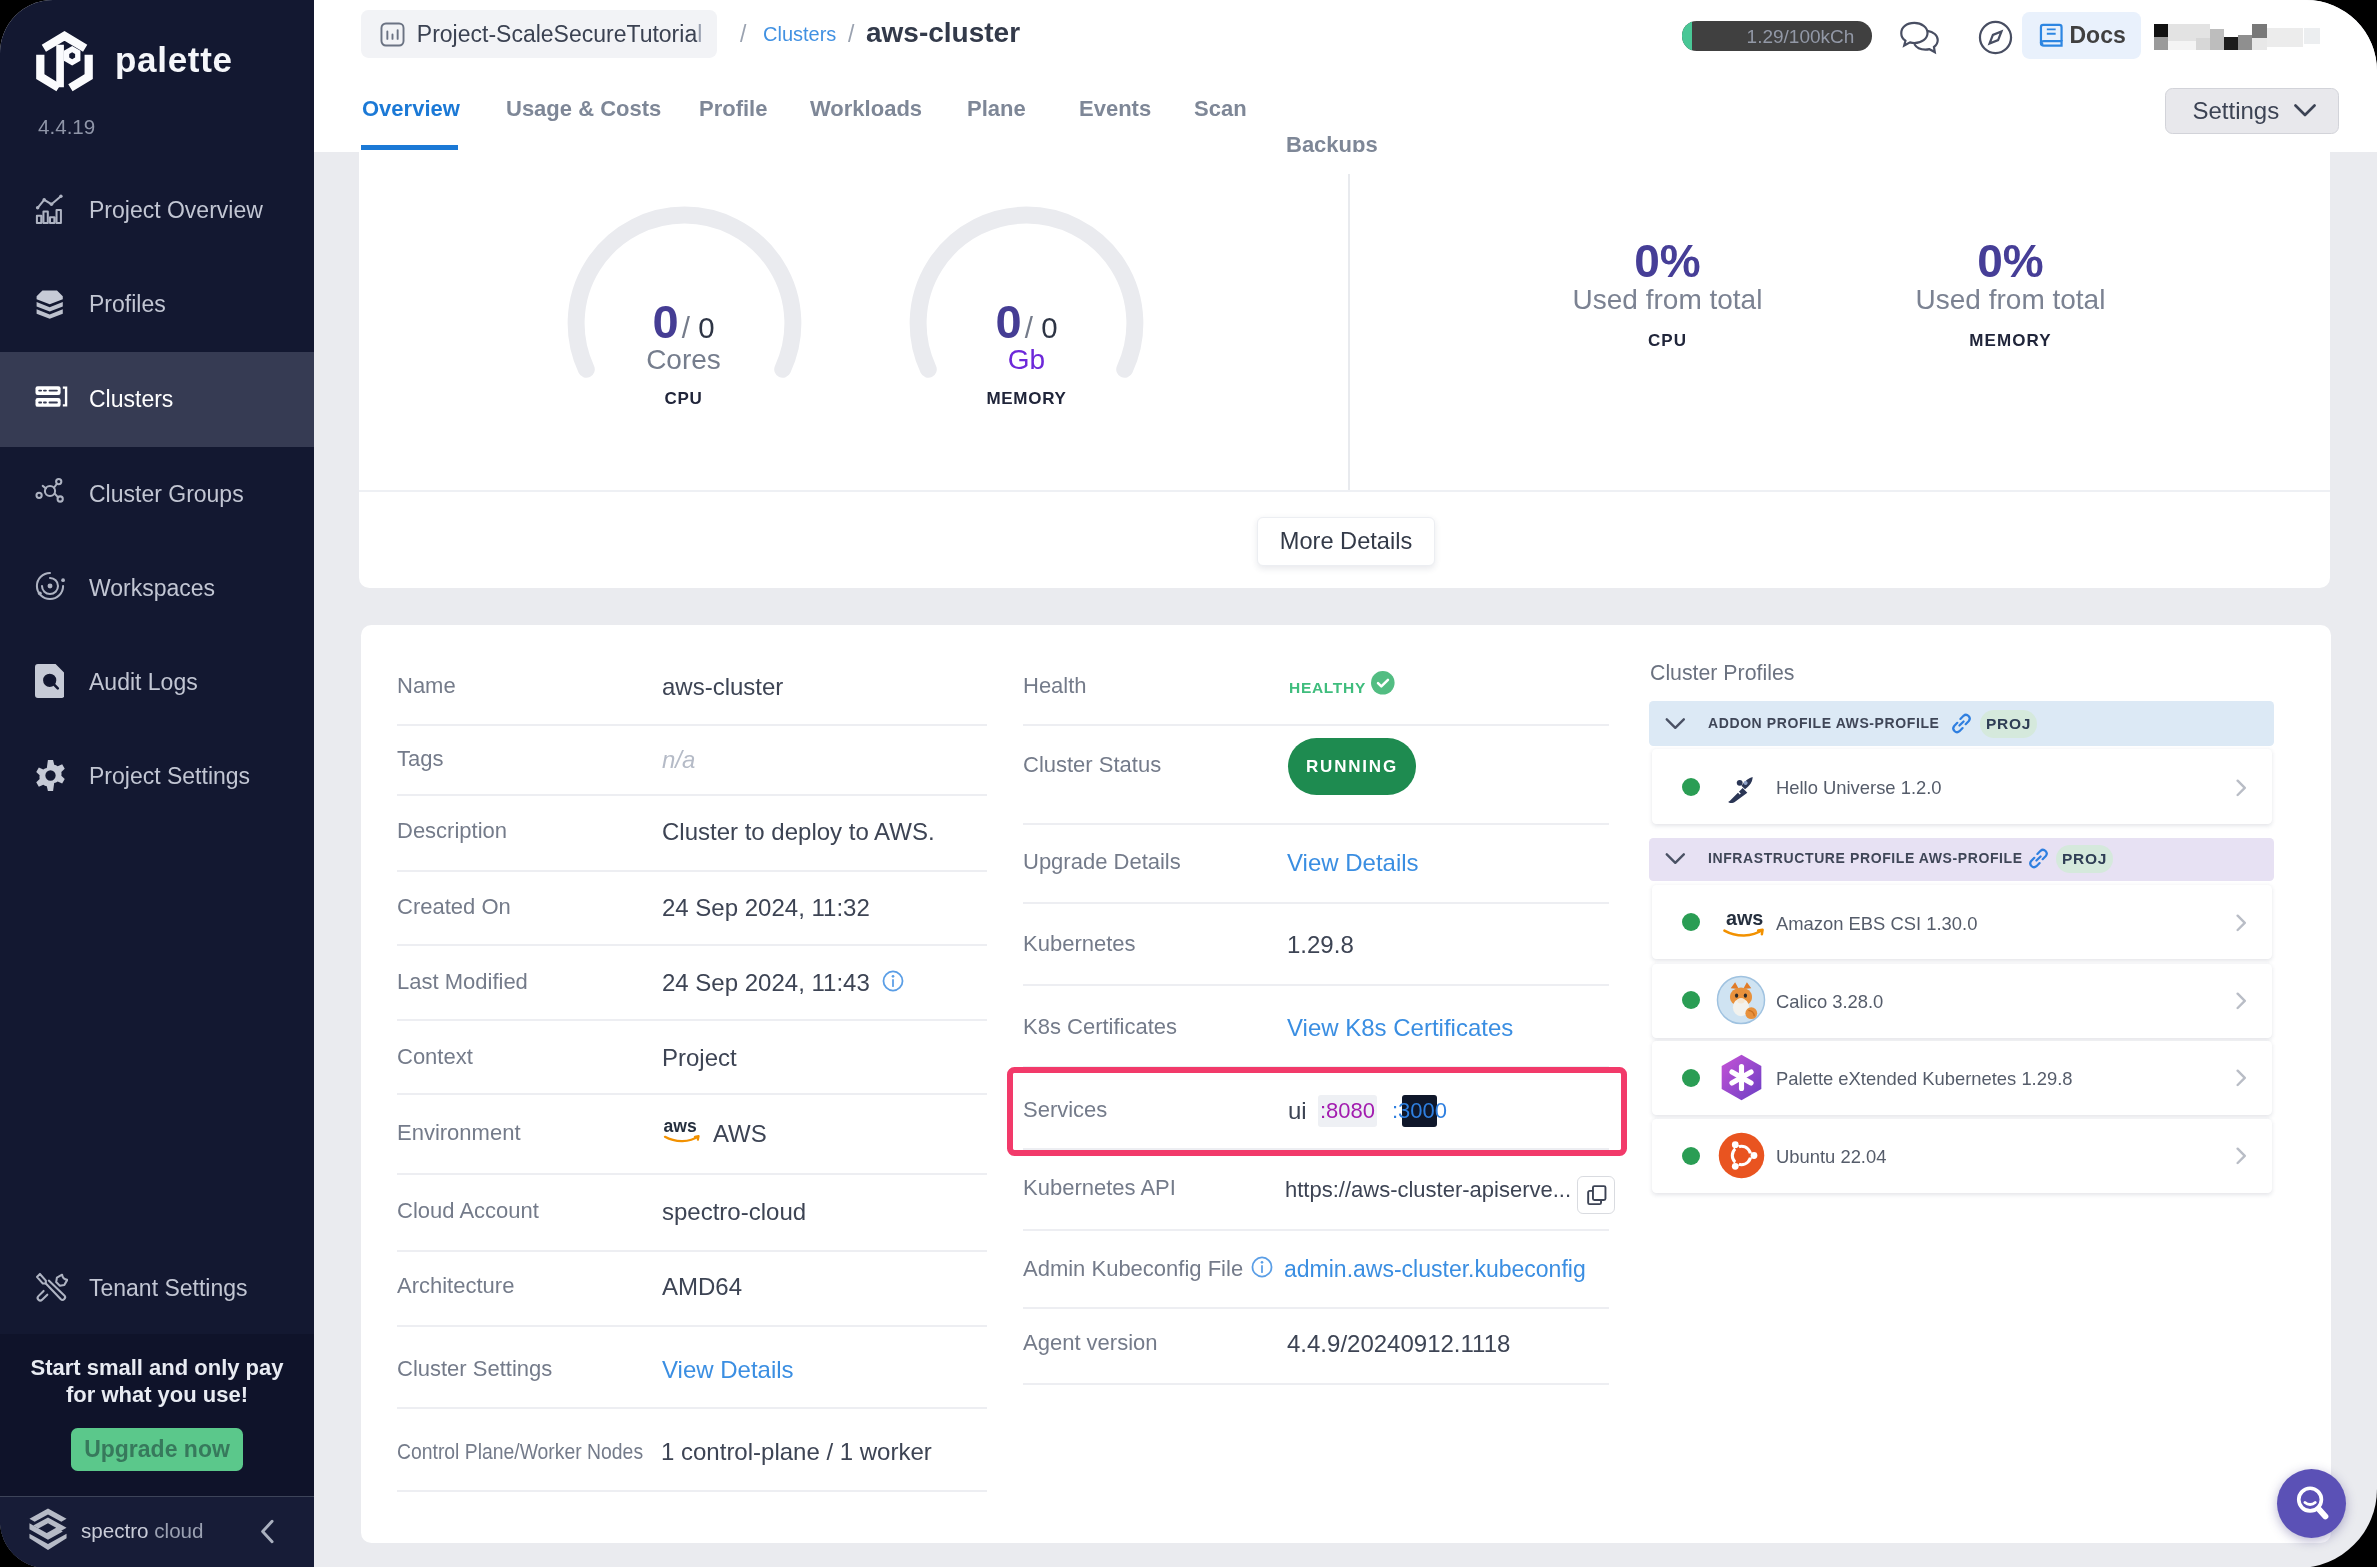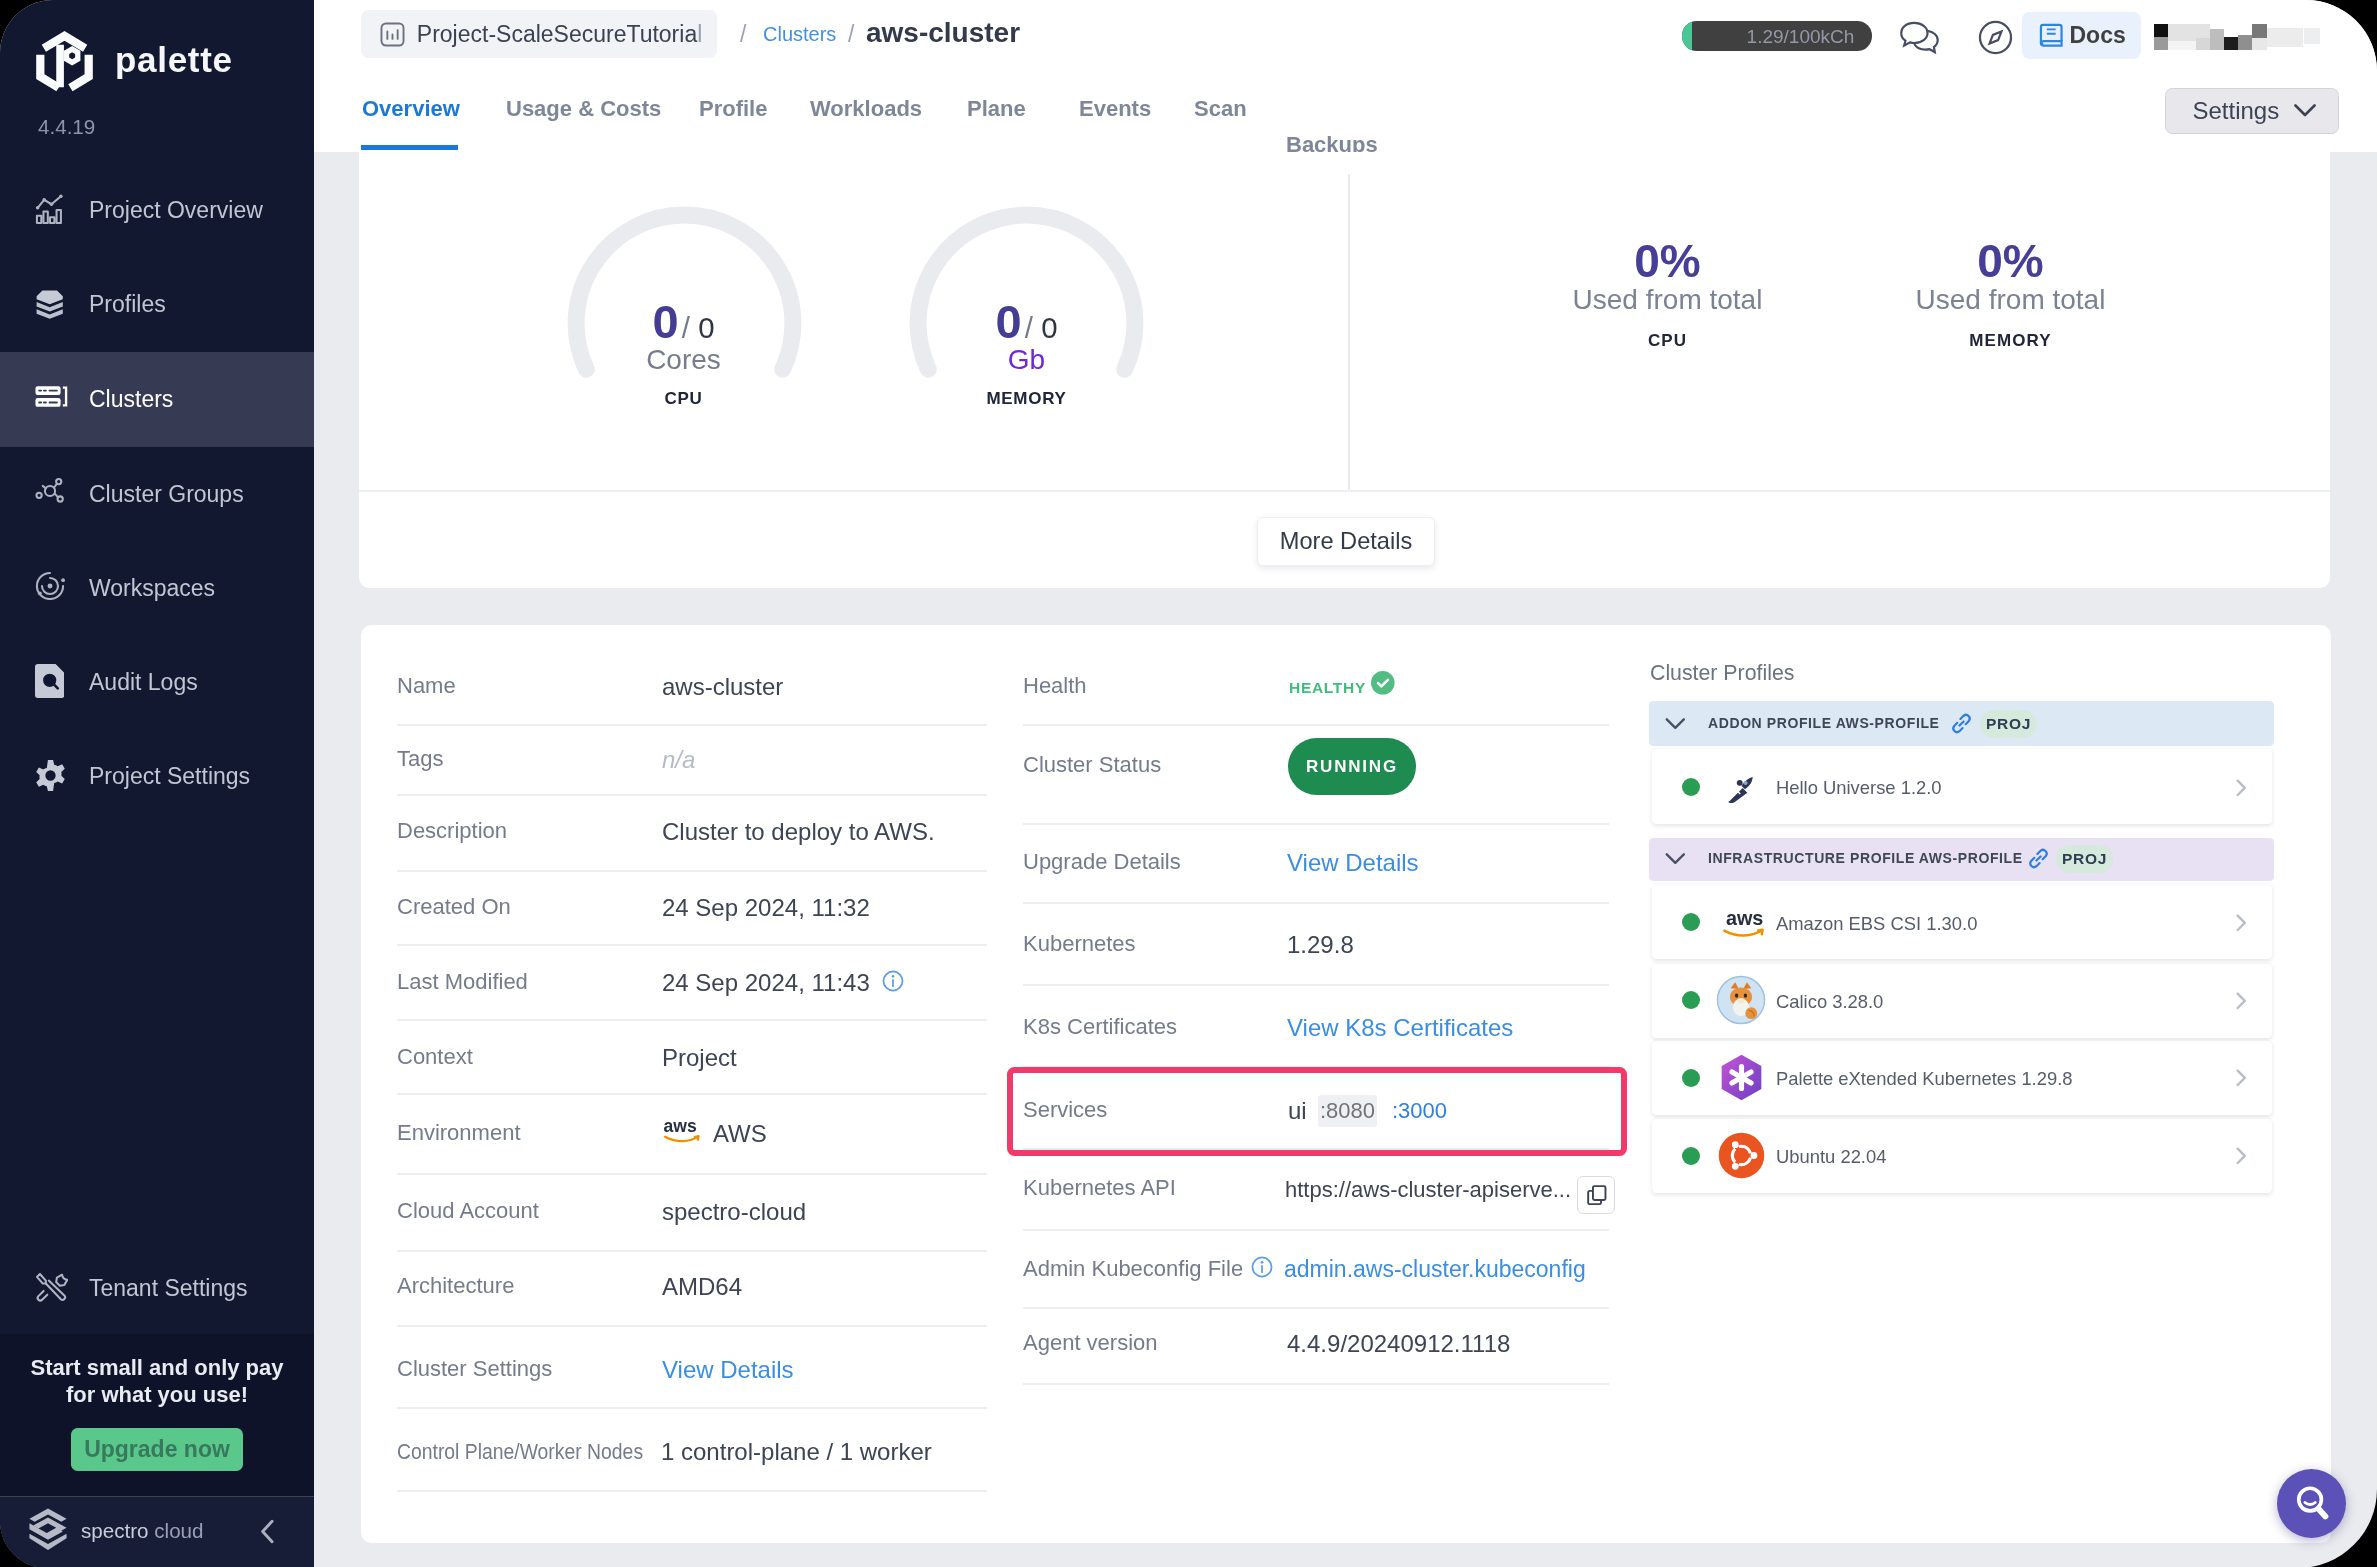--- a/index.html
+++ b/index.html
@@ -189,23 +189,23 @@
   <div class="hline" style="left:1023px;top:902px;width:586px;"></div>
   <div class="abs lbl" style="left:1023px;top:931px;">Kubernetes</div>
   <div class="abs val" style="left:1287px;top:931px;">1.29.8</div>
   <div class="hline" style="left:1023px;top:984px;width:586px;"></div>
   <div class="abs lbl" style="left:1023px;top:1014px;">K8s Certificates</div>
   <div class="abs link" style="left:1287px;top:1014px;">View K8s Certificates</div>
   <div class="hline" style="left:1023px;top:1066px;width:586px;"></div>
   <div class="abs lbl" style="left:1023px;top:1097px;">Services</div>
   <div class="abs val" style="left:1288px;top:1097px;">ui</div>
   <div class="abs vcenter" style="left:1318px;top:1095px;width:59px;height:32px;background:#eef0f4;border-radius:2.9px;justify-content:center;">
-    <span style="font-size:22px;color:#737373;">:8080</span>
-  </div>
-  <div class="abs vcenter" style="left:1402px;top:1095px;width:35px;height:32px;background:#ffffff;border-radius:2.9px;justify-content:center;">
+    <span style="font-size:22px;color:#a21caf;">:8080</span>
+  </div>
+  <div class="abs vcenter" style="left:1402px;top:1095px;width:35px;height:32px;background:#0f172a;border-radius:2.9px;justify-content:center;">
     <span style="font-size:22px;color:#2e7fe0;">:3000</span>
   </div>
   <div class="hline" style="left:1023px;top:1148px;width:586px;"></div>
   <div class="abs lbl" style="left:1023px;top:1175px;">Kubernetes API</div>
   <div class="abs" style="left:1285px;top:1177px;font-size:22px;color:#3d4454;">https://aws-cluster-apiserve...</div>
   <div class="abs" style="left:1577px;top:1176px;width:38px;height:38px;border:1.5px solid #d9dbe0;border-radius:5.9px;background:#fff;"></div>
   <svg class="abs" style="left:1587px;top:1185px;" width="20" height="20.6" viewBox="0 0 27 28" fill="none" stroke="#3c4354" stroke-width="2.6">
     <rect x="8" y="1.5" width="17" height="19" rx="2"></rect>
     <path d="M19 20.5 v3.5 a2 2 0 0 1 -2 2 H3.5 a2 2 0 0 1 -2 -2 V10 a2 2 0 0 1 2 -2 H8"></path>
   </svg>

